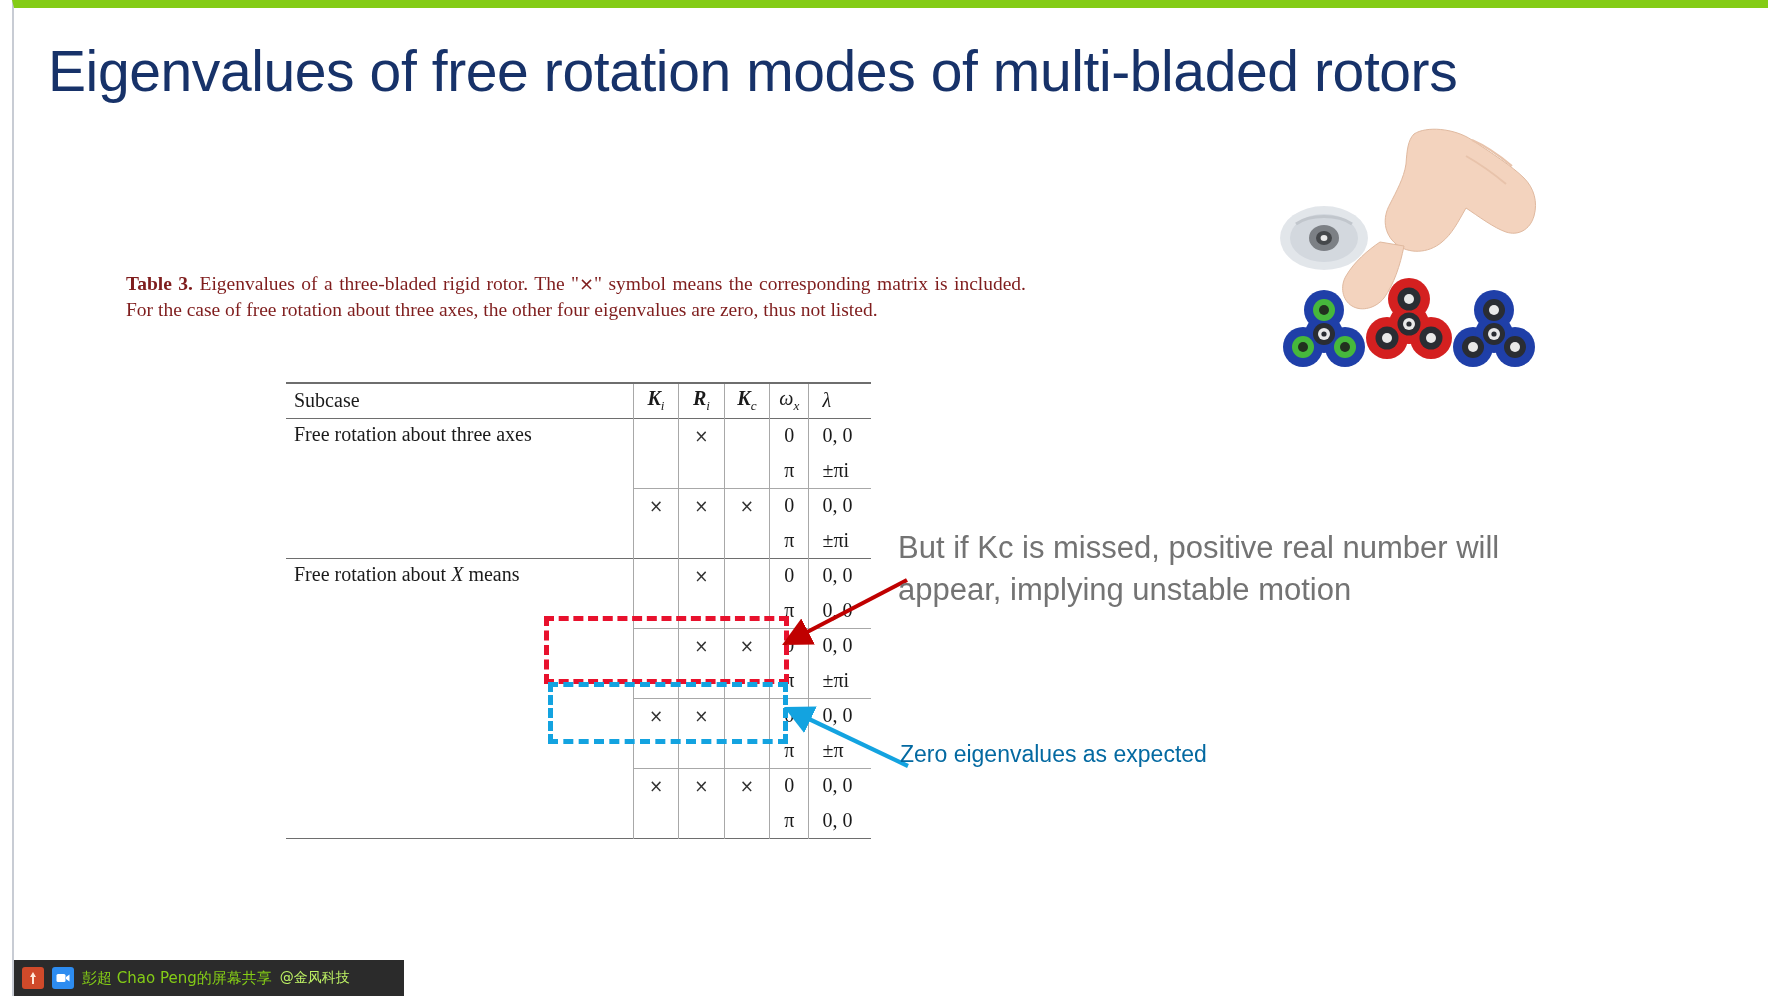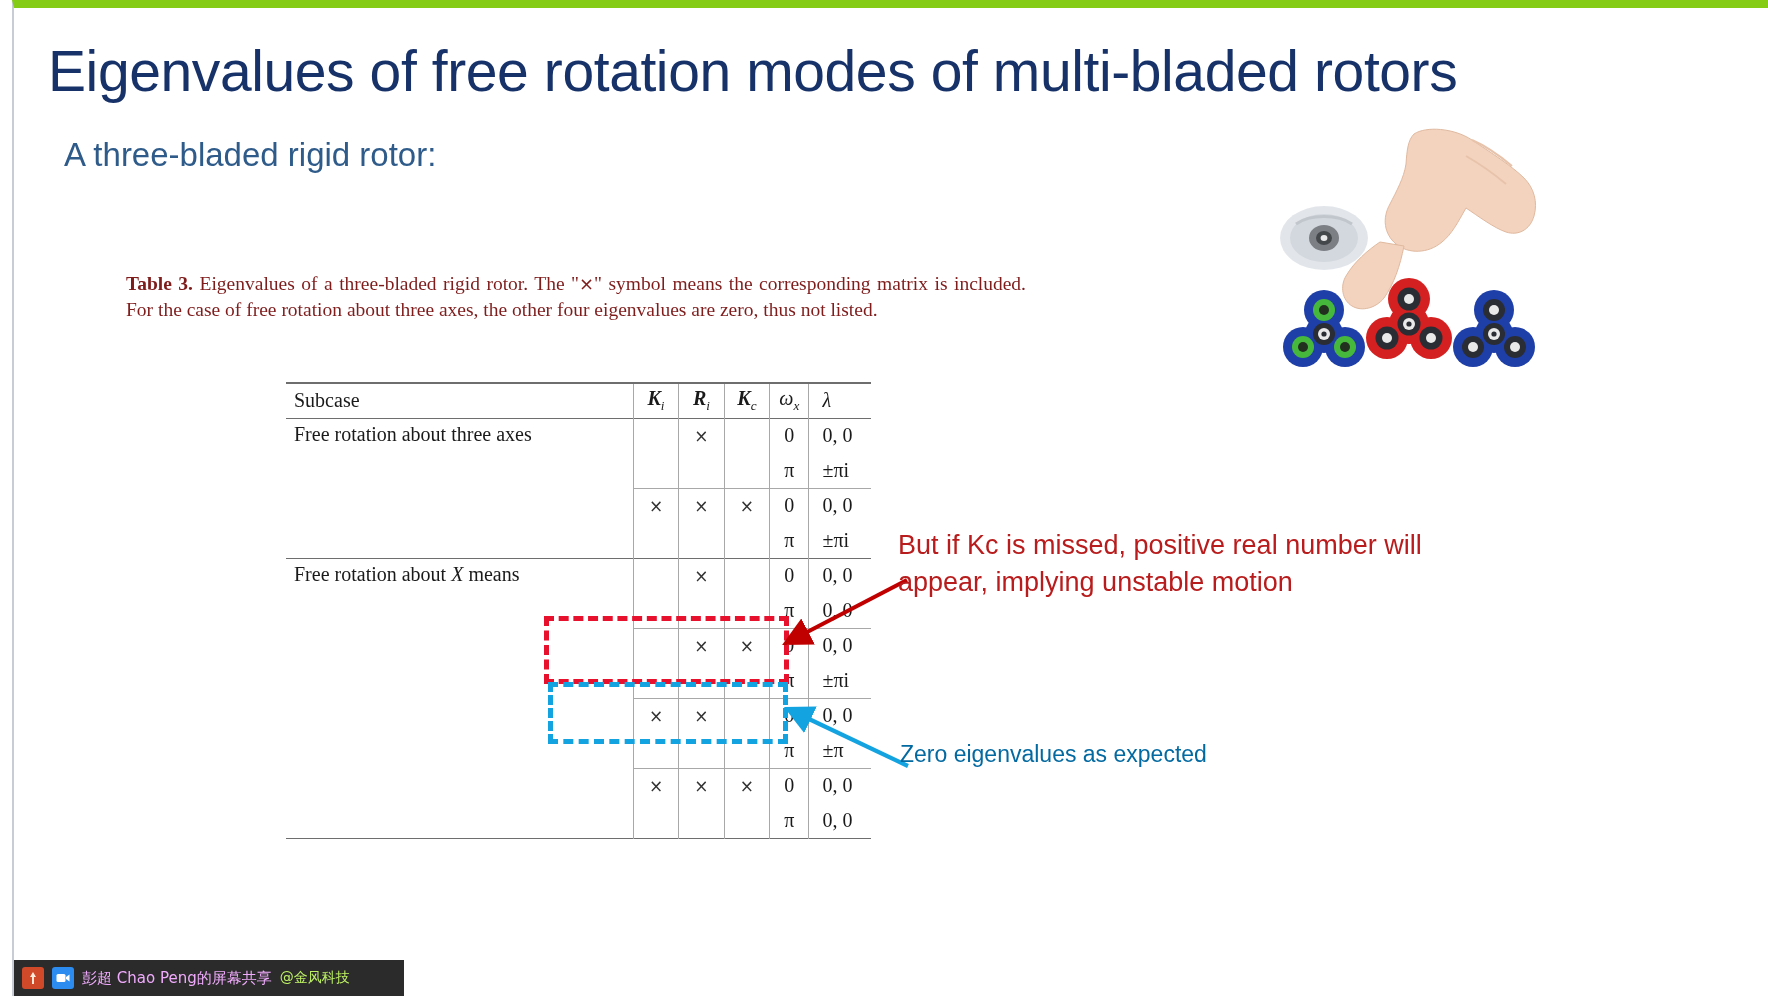--- a/index.html
+++ b/index.html
@@ -115,23 +115,23 @@
     left: 534px; top: 674px;
     width: 240px; height: 62px;
     border: 5px dashed #13a3e0;
   }
 
   
   #ann-red {
     position: absolute;
     left: 884px; top: 519px;
     width: 620px;
-    font-size: 27px;
+    font-size: 31px;
     line-height: 1.37;
-    color: #b91c1c;
+    color: #737373;
   }
   #ann-blue {
     position: absolute;
     left: 886px; top: 733px;
     width: 480px;
     font-size: 23px;
     color: #0369a1;
   }
 
   svg.arrow { position: absolute; pointer-events: none; }
@@ -151,21 +151,21 @@
     position: absolute;
     left: 0; bottom: 0;
     width: 390px; height: 36px;
     background: #2b2b2b;
     display: flex;
     align-items: center;
     gap: 8px;
     padding: 0 8px;
   }
   #taskbar .tb-text {
-    color: #f0abfc;
+    color: #84cc16;
     font-size: 15px;
     font-family: "DejaVu Sans", sans-serif;
     white-space: nowrap;
   }
   #taskbar .tb-sub {
     color: #bef264;
     font-size: 14px;
     font-family: "DejaVu Sans", sans-serif;
   }
   .tb-ico {
@@ -179,21 +179,20 @@
   #ico-share { background: #d04a2a; }
   #ico-cam { background: #2d8cf0; }
 </style>
 </head>
 <body>
 
 <div id="slide">
 
   <div id="title">Eigenvalues of free rotation modes of multi-bladed rotors</div>
 
-  <div id="subtitle">A three-bladed rigid rotor:</div>
 
   <div id="caption">
     <span class="cap-lbl">Table 3.</span>
     <span>Eigenvalues of a three-bladed rigid rotor. The "</span><span class="tx">×</span><span>" symbol means the corresponding matrix is included. For the case of free rotation about three axes, the other four eigenvalues are zero, thus not listed.</span>
   </div>
 
   <div id="tbl-wrap">
     <table class="tex">
       <thead>
         <tr class="hdr">

